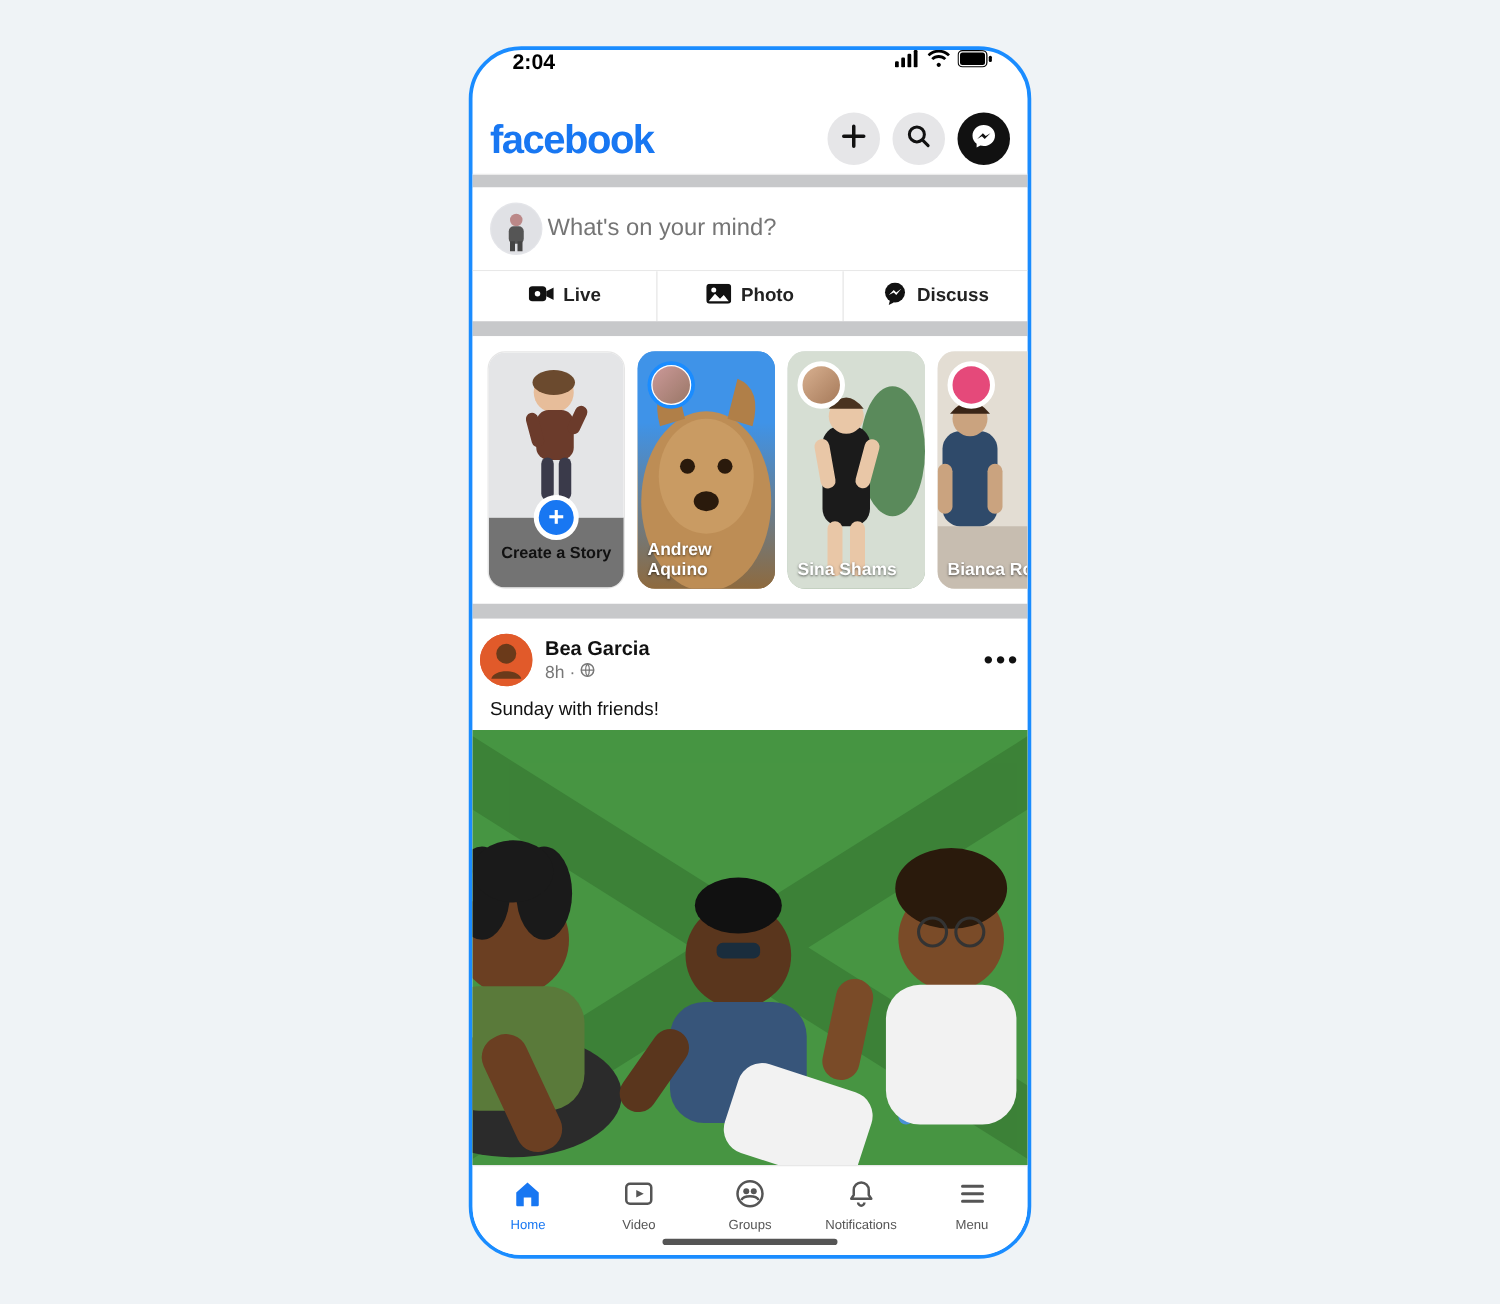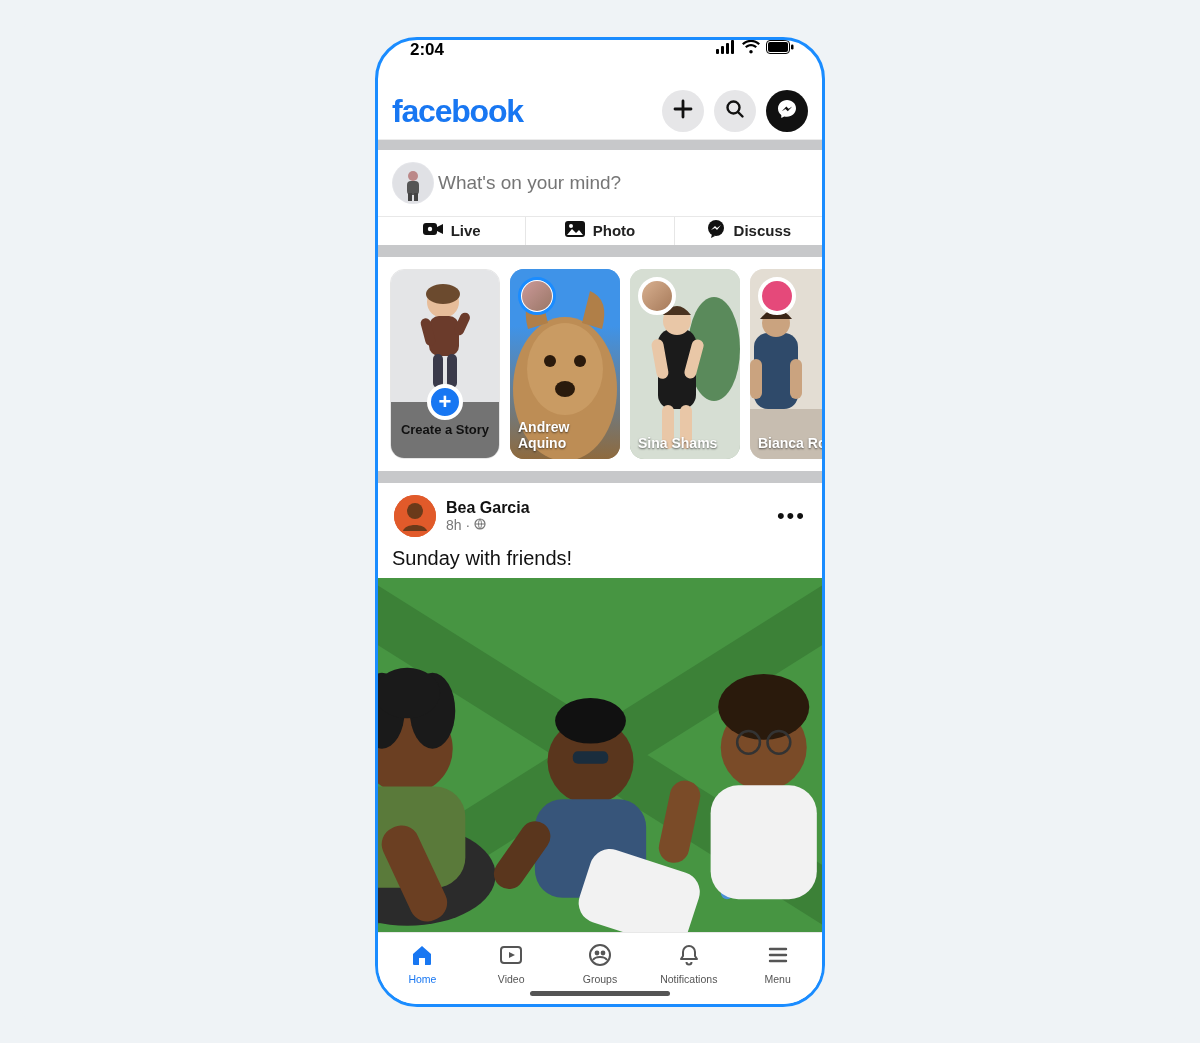--- a/index.html
+++ b/index.html
@@ -90,21 +90,21 @@
     flex: 1;
     background: transparent;
   }
 
   .compose-actions {
     display: flex;
     background: #fff;
   }
   .compose-action {
     flex: 1;
-    height: 28px;
+    height: 40px;
     display: flex; align-items: center; justify-content: center;
     gap: 8px;
     font-size: 15px; font-weight: 600; color: #222;
     cursor: pointer;
   }
   .compose-action + .compose-action { border-left: 1px solid #e6e6e6; }
 
   .stories {
     background: #fff;
     padding: 12px 0 12px 12px;
@@ -152,27 +152,27 @@
   }
   .avatar-inner { width:30px;height:30px;border-radius:50%; }
 
   .post {
     background:#fff;
     flex:1; display:flex; flex-direction:column; min-height:0;
     padding-top:12px;
   }
   .post-header {
     display:flex;align-items:center;justify-content:space-between;
-    padding:0 16px;
+    padding:0 6px;
   }
   .post-user { display:flex;align-items:center;gap:10px; }
   .post-user .post-avatar { width:42px;height:42px;border-radius:50%;background: linear-gradient(135deg,#d9462a,#e27a3a); }
   .post-user-name { font-size:16px;font-weight:600;color:#111; }
   .post-meta { font-size:14px;color:#777;display:flex;align-items:center;gap:4px; }
-  .post-text { padding:10px 14px 8px 14px; font-size:20px; color:#111; }
+  .post-text { padding:10px 14px 8px 14px; font-size:15px; color:#111; }
   .post-image {
     flex:1;
     background:
       radial-gradient(circle at 30% 85%, rgba(0,0,0,.2), transparent 40%),
       linear-gradient(180deg,#3e8a3a 0%,#4aa046 40%,#3a7d35 100%);
     position:relative;
   }
 
   .bottom-nav {
     height:72px; background:#fff;

